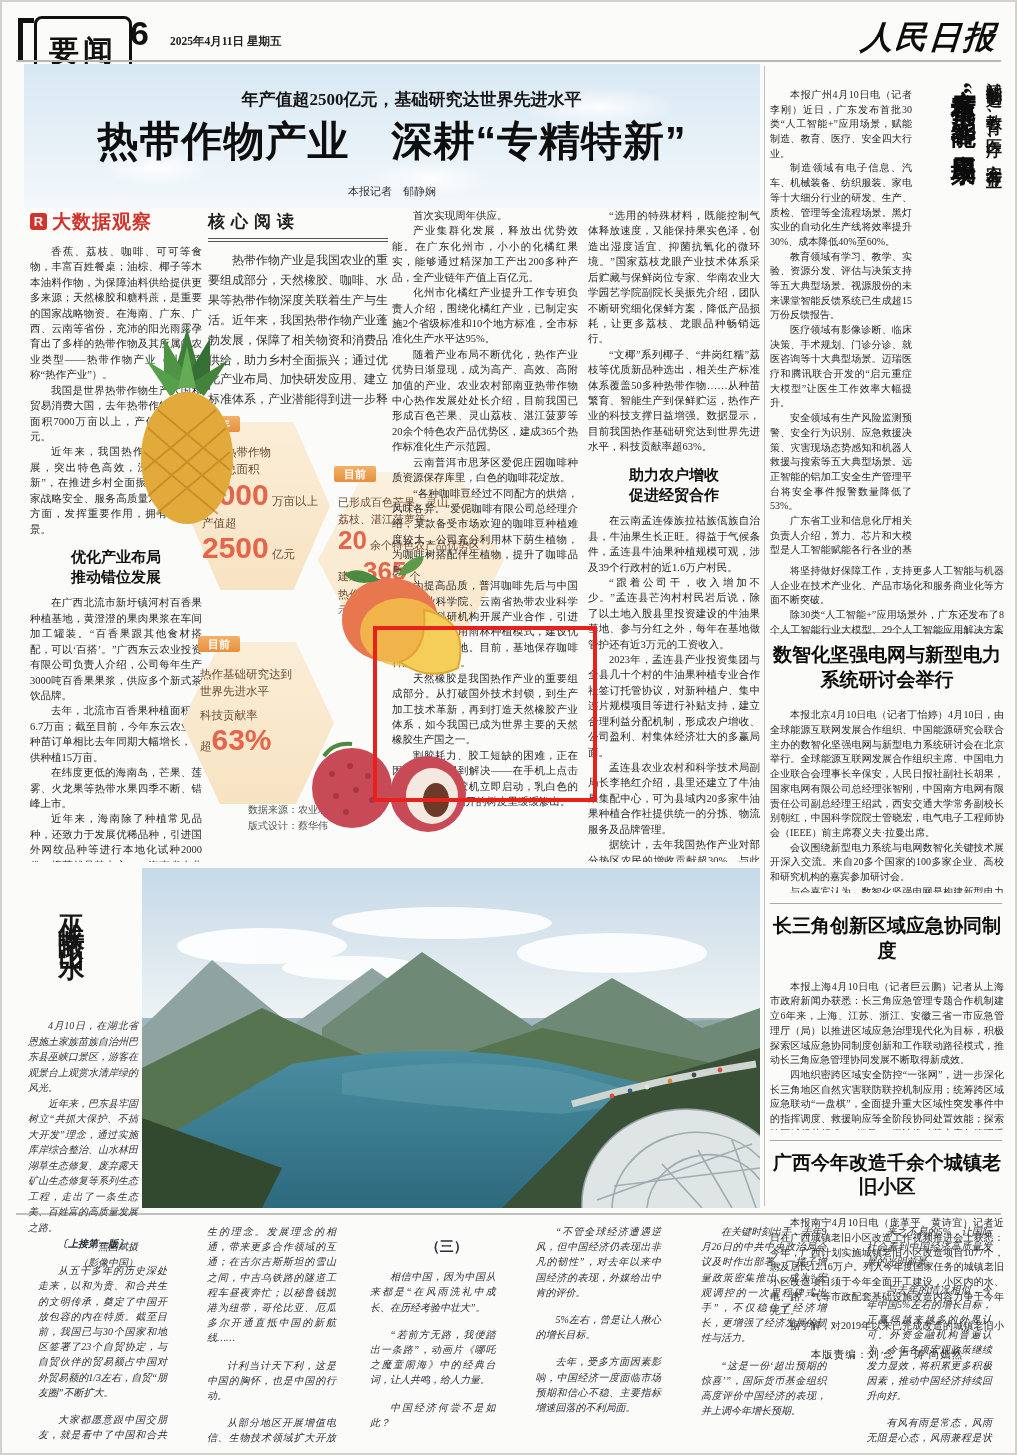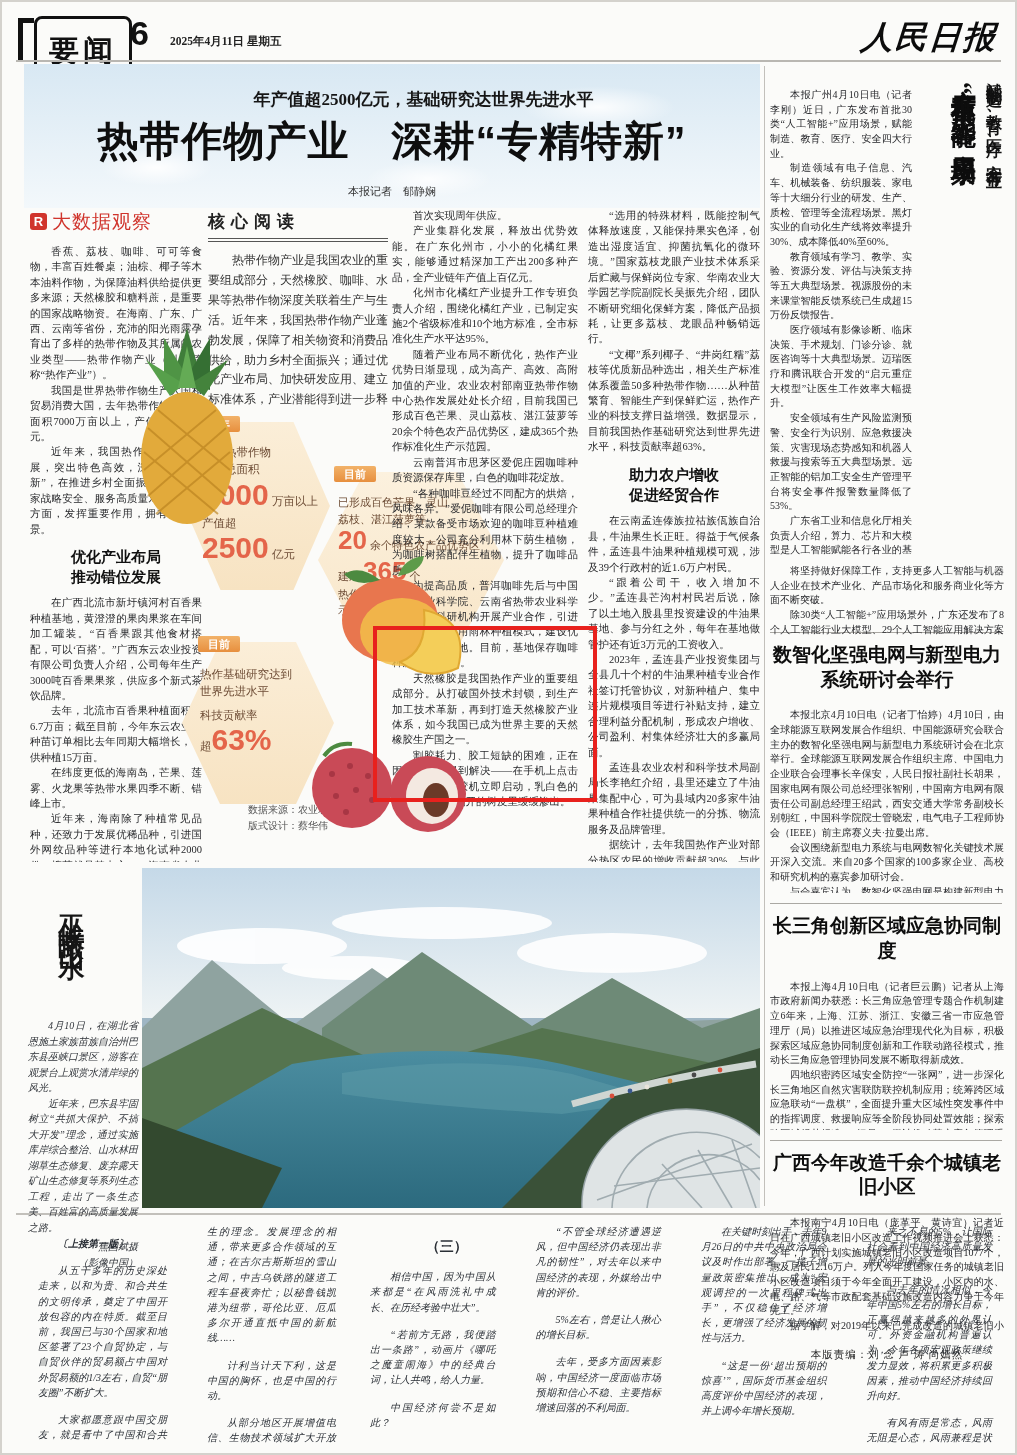--- a/index.html
+++ b/index.html
@@ -22,35 +22,35 @@
   .v-divider{position:absolute;left:762px;top:64px;width:1px;height:1140px;background:#c2c0bb;}
   .bottom-rule{position:absolute;left:14px;right:14px;top:1211px;height:2px;background:#c2c0bb;}
   .sb-divider{width:232px;height:1px;background:#aaa8a3;margin:10px 0;}
   
   .sky{position:absolute;left:22px;top:62px;width:736px;height:144px;
       background:
         radial-gradient(80px 26px at 18% 72%, rgba(255,255,255,.95), rgba(255,255,255,0) 70%),
         radial-gradient(110px 30px at 78% 30%, rgba(255,255,255,.9), rgba(255,255,255,0) 70%),
         radial-gradient(90px 26px at 55% 80%, rgba(255,255,255,.85), rgba(255,255,255,0) 70%),
         linear-gradient(#d8e8f3,#f3f8fb);}
-  .kicker{position:absolute;left:22px;top:86px;width:799px;text-align:center;
+  .kicker{position:absolute;left:10px;top:86px;width:799px;text-align:center;
       font-size:17px;font-weight:bold;color:#161616;font-family:Liberation Serif, serif;}
   .headline{position:absolute;left:22px;top:112px;width:736px;text-align:center;
       font-family:"Liberation Sans",sans-serif;font-size:41px;font-weight:900;letter-spacing:1px;color:#0e0e0e;}
   .byline{position:absolute;left:22px;top:182px;width:736px;text-align:center;font-size:11px;color:#333;}
   .news-col{position:absolute;top:206px;height:654px;overflow:hidden;font-size:10.5px;line-height:1.47;
       text-align:justify;color:#27282b;}
   .news-col p, .para{margin:0;text-indent:2em;}
   .col-a{left:28px;width:172px;}
   .col-c{left:390px;width:186px;}
   .col-d{left:586px;width:172px;}
   .datagraph-title{display:flex;align-items:center;gap:5px;margin-bottom:8px;}
   .r-logo{width:17px;height:17px;background:#d0342c;border-radius:3px;color:#fff;
       font-family:"Liberation Sans",sans-serif;font-weight:bold;font-size:13px;display:flex;align-items:center;justify-content:center;}
-  .datagraph-title span.t{font-size:19px;font-weight:400;color:#d0342c;letter-spacing:1px;}
+  .datagraph-title span.t{font-size:19px;font-weight:700;color:#d0342c;letter-spacing:1px;}
   .subhead{font-size:15px;font-weight:bold;text-align:center;line-height:1.35;margin:10px 0 8px;
       text-indent:0;color:#111;}
   .subhead div{text-indent:0;}
   
   .core-box{position:absolute;left:206px;top:208px;width:180px;height:246px;}
   .core-title{font-size:17px;font-weight:bold;letter-spacing:6px;color:#222;padding-bottom:5px;
       border-bottom:4px double #555;margin-bottom:9px;}
   .core-body{font-size:12px;line-height:1.66;text-align:justify;color:#333;text-indent:2em;}
   
   .hex{position:absolute;clip-path:polygon(25% 0,75% 0,100% 50%,75% 100%,25% 100%,0 50%);

